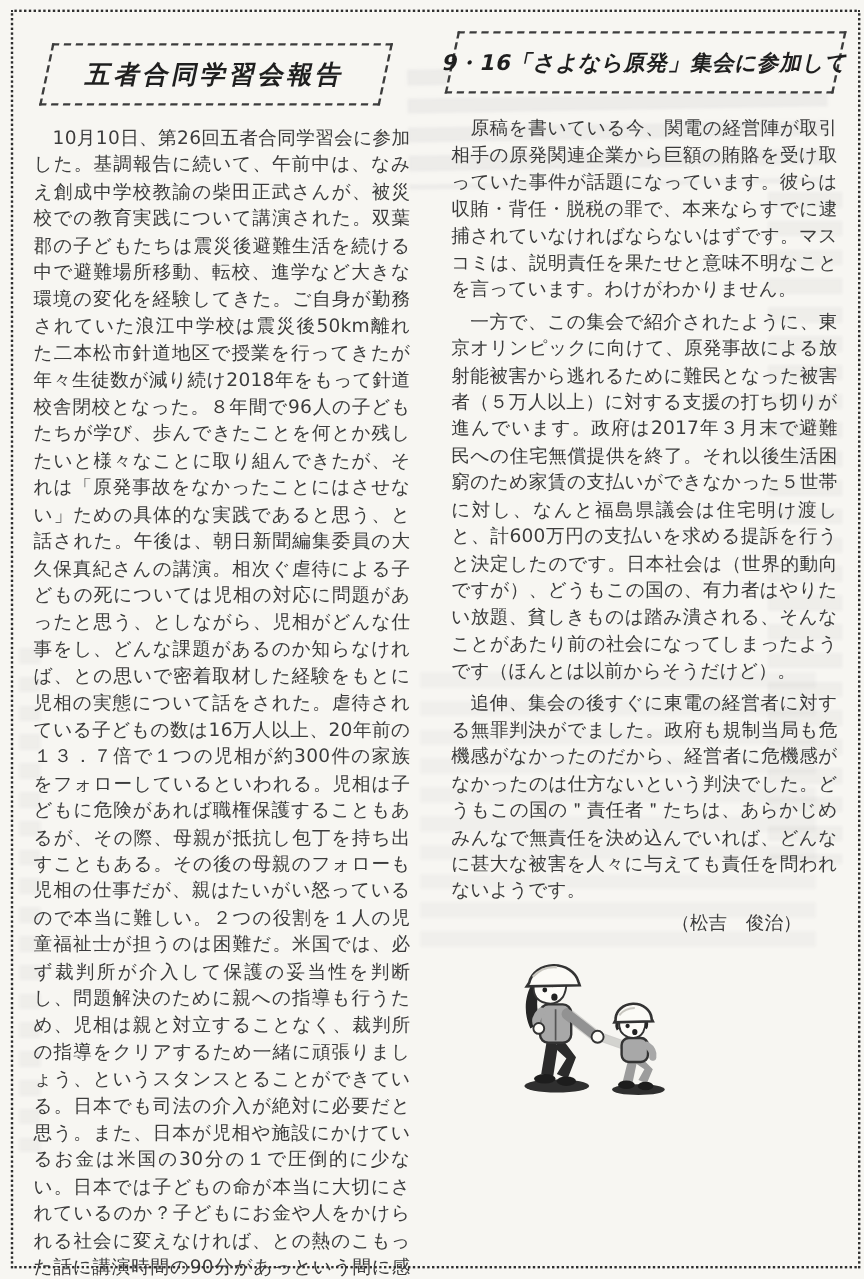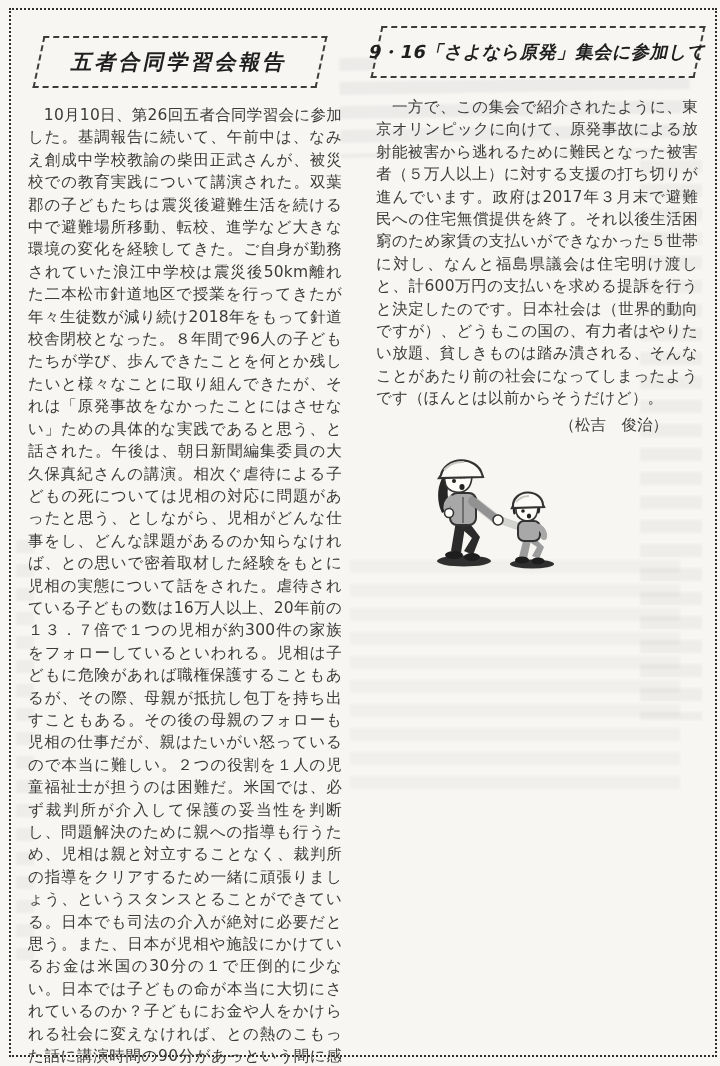--- a/index.html
+++ b/index.html
@@ -108,21 +108,23 @@
         <p>　10月10日、第26回五者合同学習会に参加した。基調報告に続いて、午前中は、なみえ創成中学校教諭の柴田正武さんが、被災校での教育実践について講演された。双葉郡の子どもたちは震災後避難生活を続ける中で避難場所移動、転校、進学など大きな環境の変化を経験してきた。ご自身が勤務されていた浪江中学校は震災後50km離れた二本松市針道地区で授業を行ってきたが年々生徒数が減り続け2018年をもって針道校舎閉校となった。８年間で96人の子どもたちが学び、歩んできたことを何とか残したいと様々なことに取り組んできたが、それは「原発事故をなかったことにはさせない」ための具体的な実践であると思う、と話された。午後は、朝日新聞編集委員の大久保真紀さんの講演。相次ぐ虐待による子どもの死については児相の対応に問題があったと思う、としながら、児相がどんな仕事をし、どんな課題があるのか知らなければ、との思いで密着取材した経験をもとに児相の実態について話をされた。虐待されている子どもの数は16万人以上、20年前の１３．７倍で１つの児相が約300件の家族をフォローしているといわれる。児相は子どもに危険があれば職権保護することもあるが、その際、母親が抵抗し包丁を持ち出すこともある。その後の母親のフォローも児相の仕事だが、親はたいがい怒っているので本当に難しい。２つの役割を１人の児童福祉士が担うのは困難だ。米国では、必ず裁判所が介入して保護の妥当性を判断し、問題解決のために親への指導も行うため、児相は親と対立することなく、裁判所の指導をクリアするため一緒に頑張りましょう、というスタンスとることができている。日本でも司法の介入が絶対に必要だと思う。また、日本が児相や施設にかけているお金は米国の30分の１で圧倒的に少ない。日本では子どもの命が本当に大切にされているのか？子どもにお金や人をかけられる社会に変えなければ、との熱のこもった話に講演時間の90分があっという間に感じられた。</p>
       </div>
       <div class="signature">（平山　泰子）</div>
     </div>
 
     <div class="col right">
       <div class="headline-box">
         <span class="headline">9・16「さよなら原発」集会に参加して</span>
       </div>
       <div class="body-text">
+        <p>　原稿を書いている今、関電の経営陣が取引相手の原発関連企業から巨額の賄賂を受け取っていた事件が話題になっています。彼らは収賄・背任・脱税の罪で、本来ならすでに逮捕されていなければならないはずです。マスコミは、説明責任を果たせと意味不明なことを言っています。わけがわかりません。</p>
         <p>　一方で、この集会で紹介されたように、東京オリンピックに向けて、原発事故による放射能被害から逃れるために難民となった被害者（５万人以上）に対する支援の打ち切りが進んでいます。政府は2017年３月末で避難民への住宅無償提供を終了。それ以後生活困窮のため家賃の支払いができなかった５世帯に対し、なんと福島県議会は住宅明け渡しと、計600万円の支払いを求める提訴を行うと決定したのです。日本社会は（世界的動向ですが）、どうもこの国の、有力者はやりたい放題、貧しきものは踏み潰される、そんなことがあたり前の社会になってしまったようです（ほんとは以前からそうだけど）。</p>
+        <p>　追伸、集会の後すぐに東電の経営者に対する無罪判決がでました。政府も規制当局も危機感がなかったのだから、経営者に危機感がなかったのは仕方ないという判決でした。どうもこの国の＂責任者＂たちは、あらかじめみんなで無責任を決め込んでいれば、どんなに甚大な被害を人々に与えても責任を問われないようです。</p>
       </div>
       <div class="signature">（松吉　俊治）</div>
 
       
       <svg class="illustration" viewBox="0 0 158 132" xmlns="http://www.w3.org/2000/svg">
 
         <ellipse cx="44" cy="122" rx="27" ry="5.5" fill="#2f2f2f"></ellipse>
         <ellipse cx="112" cy="125" rx="22" ry="4.5" fill="#2f2f2f"></ellipse>
 
         <path d="M24,36 C16,48 17,64 22,74 L31,69 C26,58 27,46 31,39 Z" fill="#262626"></path>

